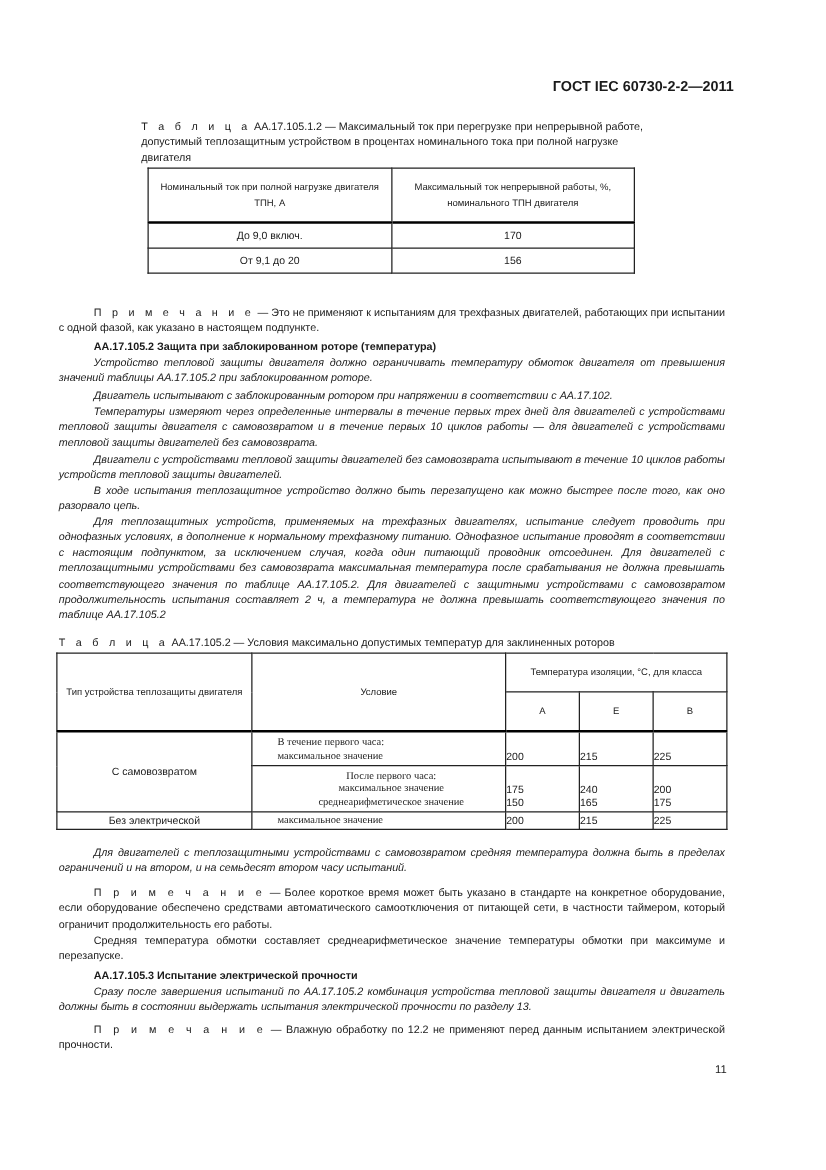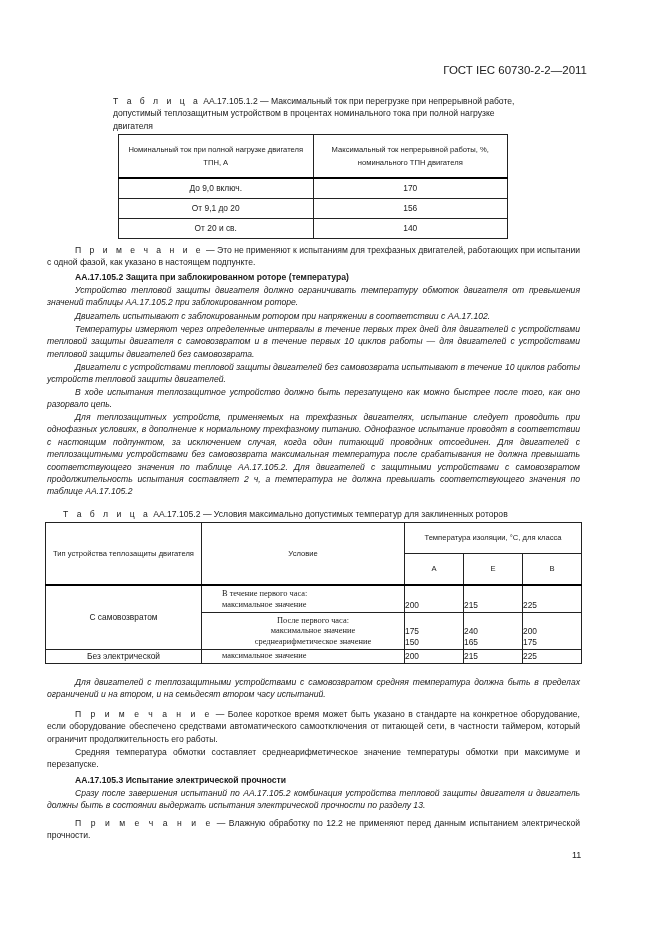--- a/index.html
+++ b/index.html
@@ -2,21 +2,21 @@
 <html><head>
 <meta charset="utf-8">
 <style>
   html, body { margin: 0; padding: 0; background: #ffffff; }
   body {
     width: 661px; height: 936px; position: relative; overflow: hidden;
     font-family: "Liberation Sans", "DejaVu Sans", sans-serif;
     color: #1a1a1a; font-size: 8.6px; line-height: 12.4px;
   }
   .abs { position: absolute; }
-  .header { left: 0; right: 74px; top: 64px; text-align: right; font-weight: normal; font-size: 11.5px; }
+  .header { left: 0; right: 74px; top: 64px; text-align: right; font-weight: bold; font-size: 11.5px; }
   .caption { left: 113px; top: 95px; width: 420px; font-size: 8.6px; line-height: 12.4px; }
   .spaced { letter-spacing: 3px; }
   table { border-collapse: collapse; font-size: 8.4px; }
   td, th { border: 1px solid #222; font-weight: normal; }
   .t1 { left: 118px; top: 134px; width: 390px; }
   .t1 th { height: 42px; font-size: 7.6px; line-height: 13px; text-align: center; padding: 0 4px; }
   .t1 td { height: 17px; text-align: center; }
   .t1 tr.hdr th { border-bottom: 2.5px solid #000; margin-top: 28px; }
   .para { left: 47px; width: 533px; text-align: justify; }
   .indent { text-indent: 28px; }
@@ -47,40 +47,36 @@
     <th>Максимальный ток непрерывной работы, %, номинального ТПН двигателя</th>
   </tr>
   <tr>
     <td>До 9,0 включ.</td>
     <td>170</td>
   </tr>
   <tr>
     <td>От 9,1 до 20</td>
     <td>156</td>
   </tr>
-  <tr>
-    <td>От 20 и св.</td>
-    <td>140</td>
-  </tr>
 </tbody>
   </table>
 
 <div class="abs para indent" style="top:244px;">
   <span class="spaced">П р и м е ч а н и е</span><span> — Это не применяют к испытаниям для трехфазных двигателей, работающих при испытании с одной фазой, как указано в настоящем подпункте.</span>
 </div>
 
 <div class="abs para indent bold" style="top:271px;">АА.17.105.2  Защита при заблокированном роторе (температура)</div>
 <div class="abs para indent it" style="top:284px;">Устройство тепловой защиты двигателя должно ограничивать температуру обмоток двигателя от превышения значений таблицы АА.17.105.2 при заблокированном роторе.</div>
 <div class="abs para indent it" style="top:310px;">Двигатель испытывают с заблокированным ротором при напряжении в соответствии с АА.17.102.</div>
 <div class="abs para indent it" style="top:323px;">Температуры измеряют через определенные интервалы в течение первых трех дней для двигателей с устройствами тепловой защиты двигателя с самовозвратом и в течение первых 10 циклов работы — для двигателей с устройствами тепловой защиты двигателей без самовозврата.</div>
 <div class="abs para indent it" style="top:361px;">Двигатели с устройствами тепловой защиты двигателей без самовозврата испытывают в течение 10 циклов работы устройств тепловой защиты двигателей.</div>
 <div class="abs para indent it" style="top:386px;">В ходе испытания теплозащитное устройство должно быть перезапущено как можно быстрее после того, как оно разорвало цепь.</div>
 <div class="abs para indent it" style="top:411px;">Для теплозащитных устройств, применяемых на трехфазных двигателях, испытание следует проводить при однофазных условиях, в дополнение к нормальному трехфазному питанию. Однофазное испытание проводят в соответствии с настоящим подпунктом, за исключением случая, когда один питающий проводник отсоединен. Для двигателей с теплозащитными устройствами без самовозврата максимальная температура после срабатывания не должна превышать соответствующего значения по таблице АА.17.105.2. Для двигателей с защитными устройствами с самовозвратом продолжительность испытания составляет 2 ч, а температура не должна превышать соответствующего значения по таблице АА.17.105.2</div>
 
-<div class="abs" style="left:47px; top:508px;margin-left:16px;">
+<div class="abs" style="left:47px; top:508px;">
   <span class="spaced">Т а б л и ц а</span>
   <span>АА.17.105.2 — Условия максимально допустимых температур для заклиненных роторов</span>
 </div>
 
 <table class="abs t2">
   <tbody>
       <tr>
     <th rowspan="2" style="width:153px;" class="hdrcell">Тип устройства теплозащиты двигателя</th>
     <th rowspan="2" style="width:200px; border-bottom:2.5px solid #000;">Условие</th>
     <th colspan="3" style="height:28px;">Температура изоляции, °С, для класса</th>

